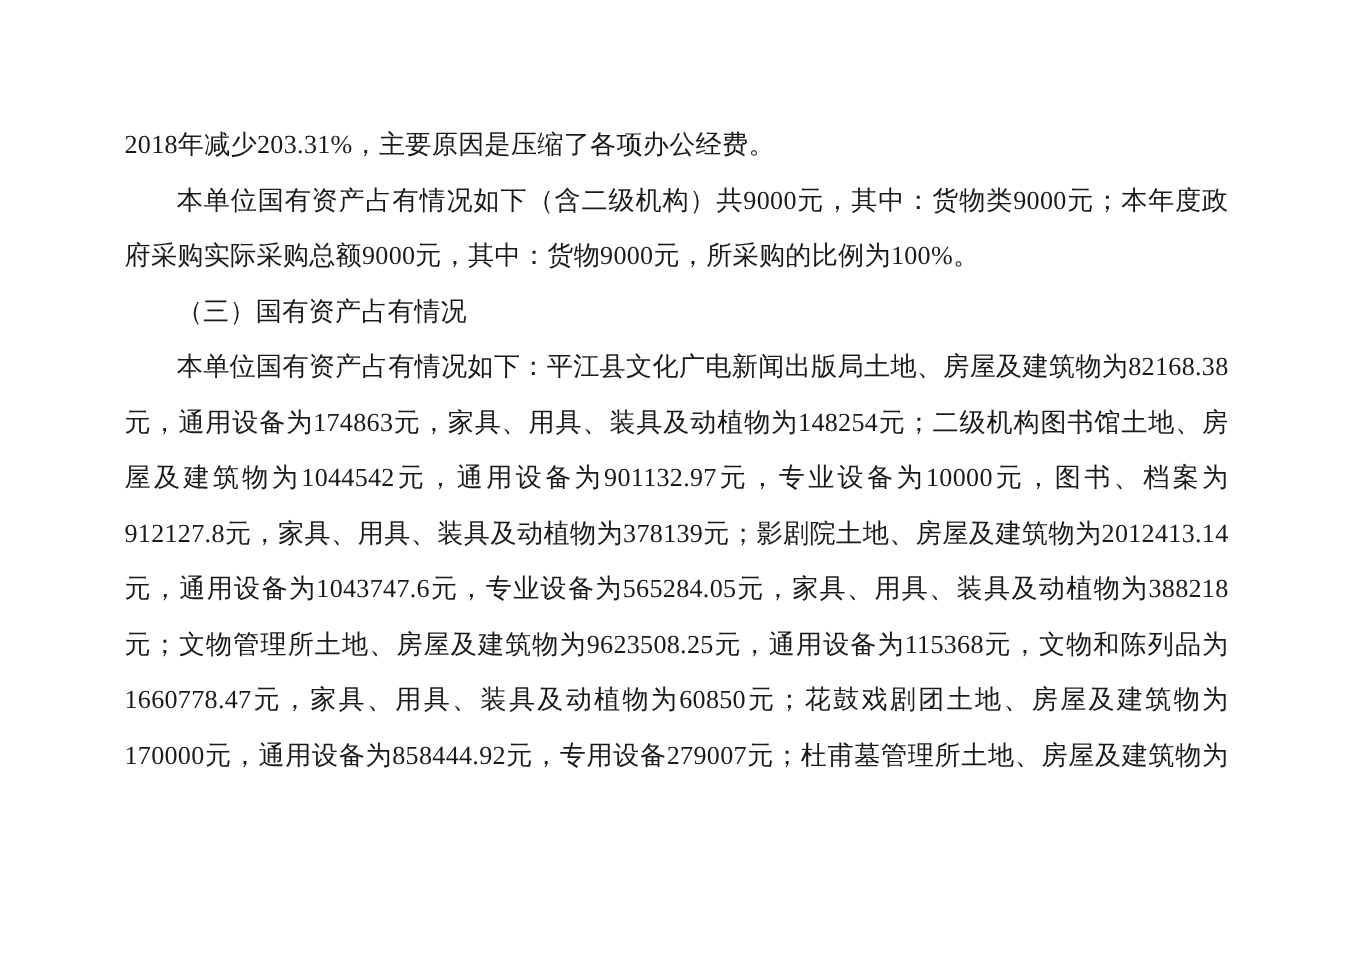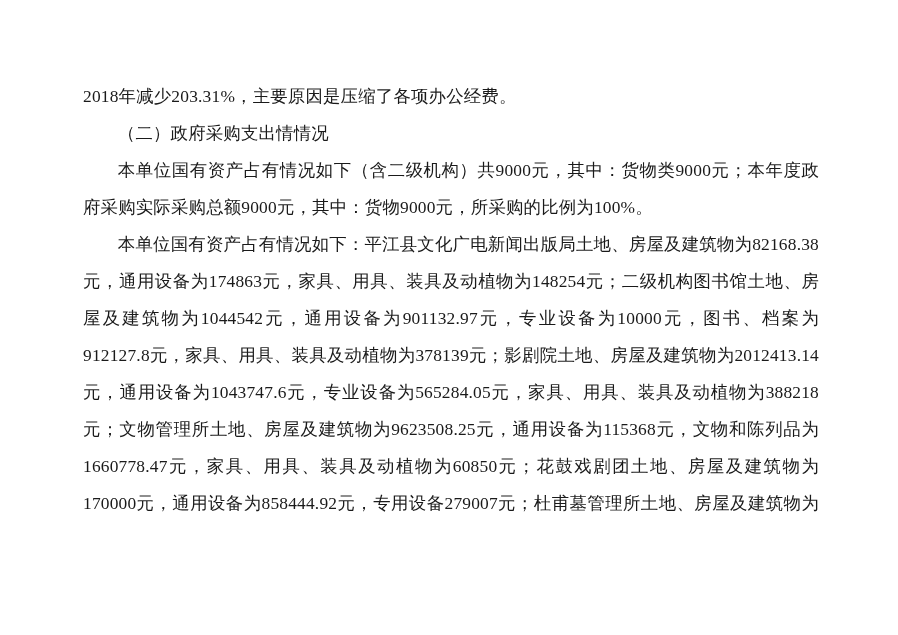--- a/index.html
+++ b/index.html
@@ -48,20 +48,20 @@
     font-family: "Liberation Serif", "DejaVu Serif", serif;
   }
 </style>
 </head>
 <body>
 
 <div class="page">
 
   <div class="content">
     <p class="para">2018年减少203.31%，主要原因是压缩了各项办公经费。</p>
-    <p class="para indent">（二）政府采购支出情情况</p>
     <p class="para indent">本单位国有资产占有情况如下（含二级机构）共9000元，其中：货物类9000元；本年度政府采购实际采购总额9000元，其中：货物9000元，所采购的比例为100%。</p>
+    <p class="para indent">（三）国有资产占有情况</p>
     <p class="para indent">本单位国有资产占有情况如下：平江县文化广电新闻出版局土地、房屋及建筑物为82168.38元，通用设备为174863元，家具、用具、装具及动植物为148254元；二级机构图书馆土地、房屋及建筑物为1044542元，通用设备为901132.97元，专业设备为10000元，图书、档案为912127.8元，家具、用具、装具及动植物为378139元；影剧院土地、房屋及建筑物为2012413.14元，通用设备为1043747.6元，专业设备为565284.05元，家具、用具、装具及动植物为388218元；文物管理所土地、房屋及建筑物为9623508.25元，通用设备为115368元，文物和陈列品为1660778.47元，家具、用具、装具及动植物为60850元；花鼓戏剧团土地、房屋及建筑物为170000元，通用设备为858444.92元，专用设备279007元；杜甫墓管理所土地、房屋及建筑物为176000元，通用设备为28610元，家具、</p>
   </div>
 
   <div class="page-number">132</div>
 
 </div>
 
 </body></html>

